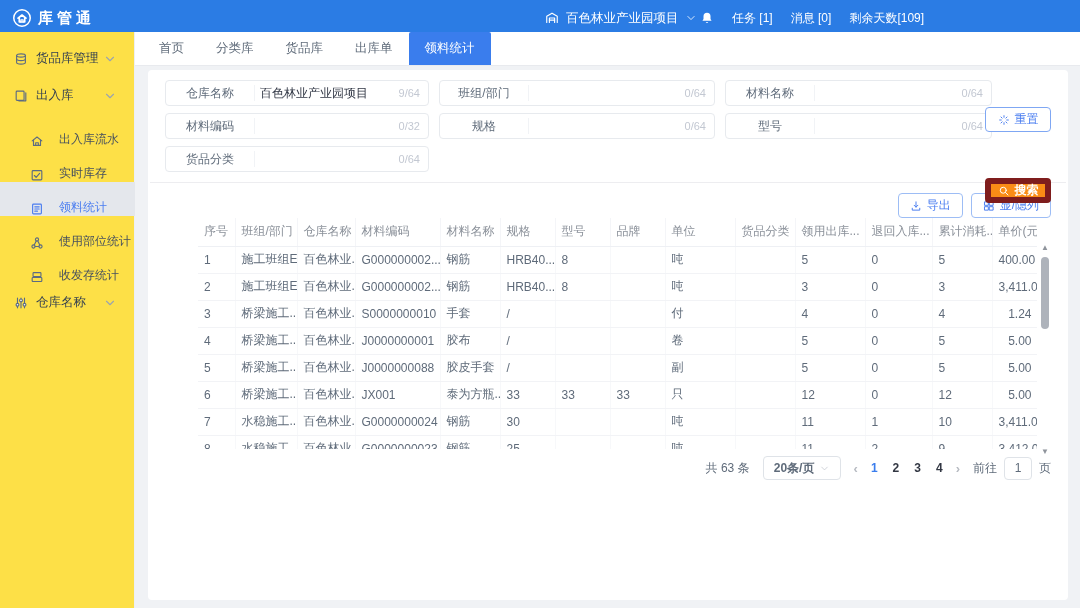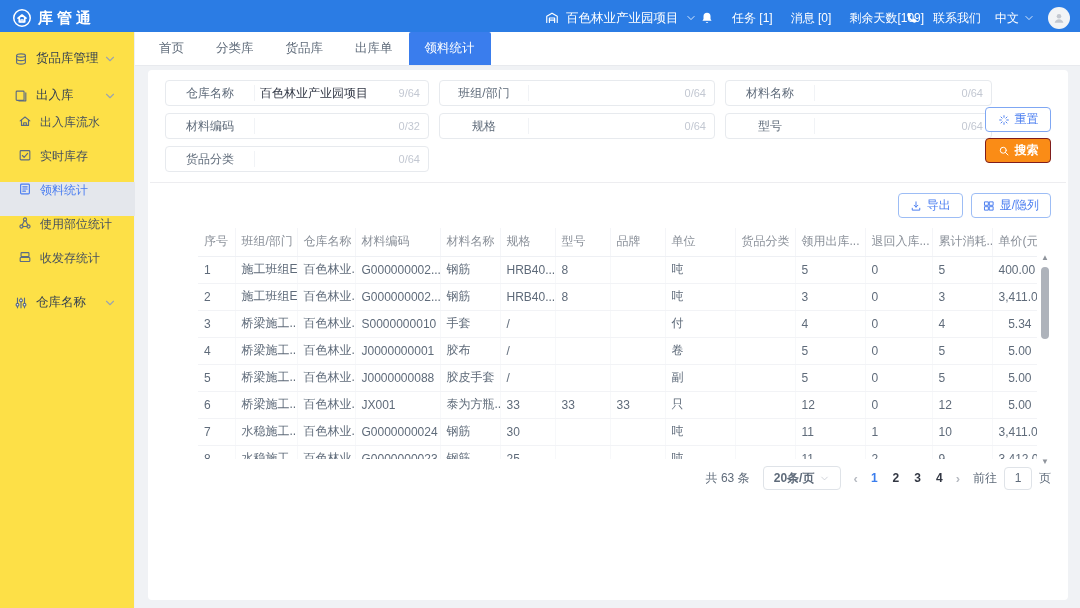--- a/index.html
+++ b/index.html
@@ -21,21 +21,21 @@
   .chev-sm svg{width:10px;height:10px;}
   .avatar{width:22px;height:22px;border-radius:50%;background:#f2f4f6;display:flex;align-items:center;justify-content:center;color:#c3c8d0;cursor:pointer;}
   .avatar svg{width:14px;height:14px;}
 
   
   .sidebar{position:absolute;top:32px;left:0;width:135px;bottom:0;background:#fde047;box-shadow:inset -1px 0 0 #edeff3;padding-top:8px;z-index:4;}
   .s-item{height:37px;display:flex;align-items:center;padding:0 10px 0 14px;color:#333f50;font-size:12.5px;cursor:pointer;}
   .s-item .icn{margin-right:8px;color:#5c6b82;}
   .s-item .chev{margin-left:auto;color:#9aa3b0;}
   .chev.up svg{transform:rotate(180deg);}
-  .s-sub{height:34px;display:flex;align-items:flex-start;padding-left:18px;color:#46505e;font-size:12px;cursor:pointer;}
+  .s-sub{height:34px;display:flex;align-items:flex-end;padding-left:30px;color:#46505e;font-size:12px;cursor:pointer;gap:7px;}
   .s-sub .icn{margin-right:8px;color:#5c6b82;}
   .s-sub.active{background:#e4e7ec;color:#4a7df0;}
   .s-sub.active .icn{color:#4a7df0;}
 
   
   .main{position:absolute;left:135px;top:32px;right:0;bottom:0;background:#f0f2f5;}
   .tabbar{height:34px;background:#fff;border-bottom:1px solid #e8eaee;display:flex;align-items:stretch;padding-left:8px;}
   .tab{display:flex;align-items:center;padding:0 16px;color:#5f6b7a;font-size:12.5px;cursor:pointer;}
   .tab.active{background:#3a7ded;color:#fff;border-radius:2px 2px 0 0;}
 
@@ -45,26 +45,26 @@
   .form-wrap{position:relative;padding-right:86px;}
   .form-grid{display:grid;grid-template-columns:264px 276px 267px;gap:7px 10px;}
   .field{height:26px;border:1px solid #e7eaee;border-radius:4px;display:flex;align-items:center;overflow:hidden;background:#fff;}
   .f-label{width:88px;text-align:center;color:#5f6b7a;flex:none;}
   .f-input{flex:1;color:#303644;padding:0 5px;white-space:nowrap;overflow:hidden;border-left:1px solid #f1f3f6;height:16px;line-height:16px;}
   .f-counter{color:#c3c8d2;font-size:11px;padding:0 8px 0 4px;flex:none;}
   .form-btns{position:absolute;right:0;top:27px;display:flex;flex-direction:column;gap:6px;}
   .btn{height:25px;width:66px;border-radius:4px;display:flex;align-items:center;justify-content:center;gap:5px;font-size:12px;cursor:pointer;}
   .btn .icn svg{width:12px;height:12px;}
   .btn-reset{background:#fff;border:1px solid #7fa7f3;color:#4a7df0;}
-  .btn-search{background:#fa8c16;border:1px solid #7f1d1d;color:#fff;font-weight:bold;}
+  .btn-search{background:#fa8c16;border:6px solid #7f1d1d;color:#fff;font-weight:bold;margin-top:40px;}
 
   .divider{border-top:1px solid #ededf0;margin:10px -15px;}
 
   
-  .toolbar{display:flex;justify-content:flex-end;gap:8px;margin-bottom:10px;}
+  .toolbar{display:flex;justify-content:flex-end;gap:8px;}
   .btn-outline{height:25px;padding:0 11px;border:1px solid #9dbdf5;color:#4a7df0;background:#fff;border-radius:4px;display:flex;align-items:center;gap:5px;font-size:12px;cursor:pointer;}
   .btn-outline .icn svg{width:12px;height:12px;}
 
   
   .table-zone{position:relative;padding-right:14px;}
   .table-viewport{height:231px;overflow:hidden;}
   table{width:100%;border-collapse:collapse;table-layout:fixed;margin-left:33px;}
   th{height:28px;color:#8a9099;font-weight:normal;text-align:left;padding:0 6px;border-bottom:1px solid #eef0f4;border-right:1px solid #f4f5f8;background:#fff;white-space:nowrap;overflow:hidden;}
   td{height:27px;color:#5f6b7a;padding:0 6px;border-bottom:1px solid #f2f3f6;border-right:1px solid #f7f8fa;white-space:nowrap;overflow:hidden;}
   th:last-child,td:last-child{border-right:none;}
@@ -123,42 +123,20 @@
       <svg viewBox="0 0 16 16">
           <path d="M8 2a4 4 0 00-4 4v3l-1.2 2h10.4L12 9V6a4 4 0 00-4-4z" fill="#fff" stroke="none"></path>
           <path d="M6.6 12.6a1.5 1.5 0 002.8 0z" fill="#fff" stroke="none"></path>
         </svg>
     </span>
     <span>任务 [1]</span>
     <span>消息 [0]</span>
     <span>剩余天数[109]</span>
   </div>
 
-  <div class="tb-group" id="tb-right">
-    <span class="icn">
-      <svg viewBox="0 0 16 16">
-          <path d="M3.2 2.6c.8-.6 2-.4 2.5.5l.8 1.3c.4.6.2 1.5-.4 2l-.6.5c.6 1.3 1.7 2.4 3 3l.5-.6c.5-.6 1.4-.8 2-.4l1.3.8c.9.5 1.1 1.7.5 2.5-.7.9-1.9 1.4-3 1C6.6 12.2 4 9.6 3 6.4c-.4-1.1-.7-3 .2-3.8z" fill="#fff" stroke="none"></path>
-        </svg>
-    </span>
-    <span>联系我们</span>
-    <span style="display:flex;align-items:center;gap:5px;">
-      <span>中文</span>
-      <span class="icn chev-sm">
-        <svg viewBox="0 0 16 16">
-            <polyline points="3,5.5 8,10.5 13,5.5"></polyline>
-          </svg>
-      </span>
-    </span>
-    <span class="avatar">
-      <svg viewBox="0 0 16 16">
-          <circle cx="8" cy="6" r="2.6" fill="currentColor" stroke="none"></circle>
-          <path d="M3 13.5c.6-2.6 2.6-4 5-4s4.4 1.4 5 4z" fill="currentColor" stroke="none"></path>
-        </svg>
-    </span>
-  </div>
 </header>
 
 <aside class="sidebar">
   <nav id="sidebar-menu">
       <div class="s-item">
         <span class="icn">
           <svg viewBox="0 0 16 16">
             <ellipse cx="8" cy="4" rx="5" ry="1.8"></ellipse>
             <path d="M3 4v4c0 1 2.2 1.8 5 1.8S13 9 13 8V4"></path>
             <path d="M3 8v4c0 1 2.2 1.8 5 1.8s5-.8 5-1.8V8"></path>
@@ -428,21 +406,21 @@
                 <td>S0000000010</td>
                 <td>手套</td>
                 <td>/</td>
                 <td></td>
                 <td></td>
                 <td>付</td>
                 <td></td>
                 <td>4</td>
                 <td>0</td>
                 <td>4</td>
-                <td class="num">5.34</td>
+                <td class="num">1.24</td>
                 <td class="num">12.00</td>
               </tr>
               <tr>
                 <td>4</td>
                 <td>桥梁施工...</td>
                 <td>百色林业...</td>
                 <td>J0000000001</td>
                 <td>胶布</td>
                 <td>/</td>
                 <td></td>

